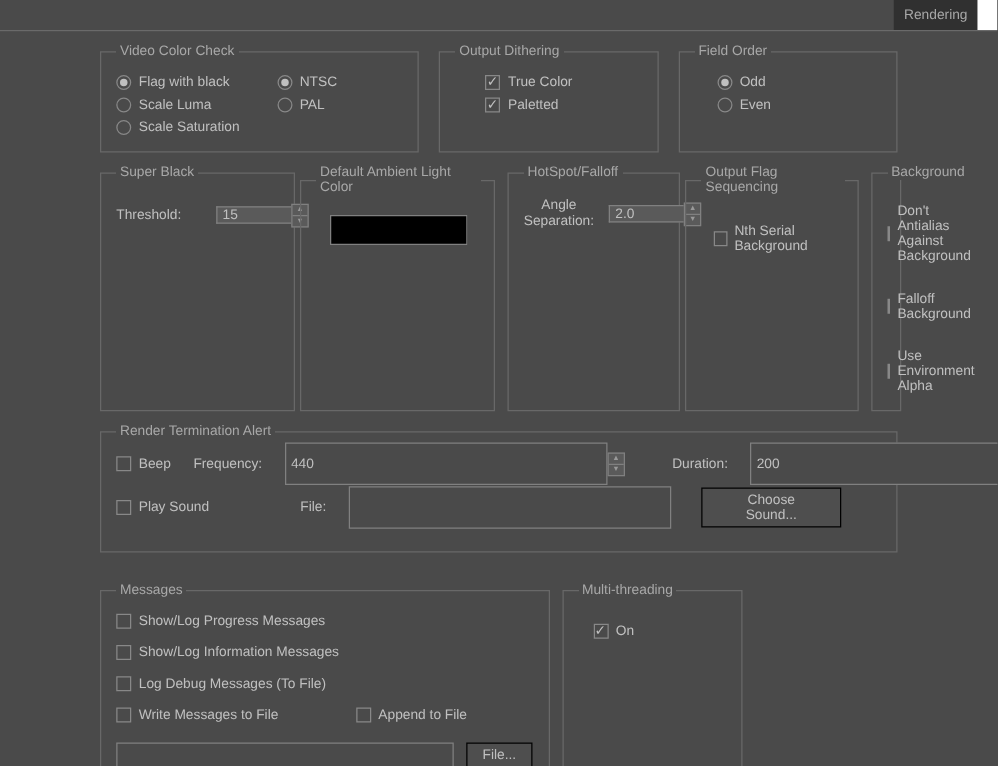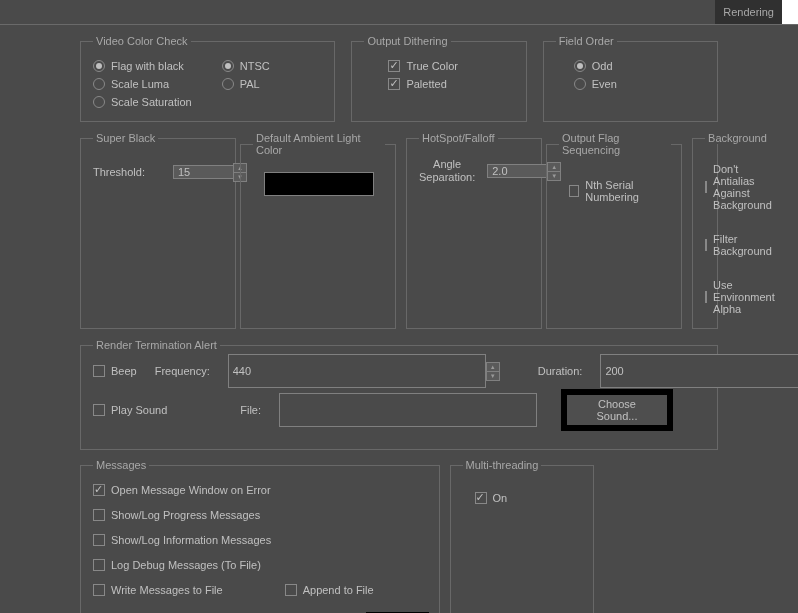--- a/index.html
+++ b/index.html
@@ -29,21 +29,21 @@
 .dither{flex:.85}
 .fo{flex:.85}
 .swatch{width:110px;height:24px;background:#000;border:1px solid #808080;margin:6px auto 4px}
 .sb{flex:1}
 .hf{flex:.95}
 .bg{flex:1}
 .dal{flex:1}
 .ofs{flex:.95}
 .rta-row{display:flex;align-items:center;gap:18px;margin-bottom:8px}
 .rta input[type=text]{background:#4a4a4a;border:1px solid #808080;width:258px;height:34px;color:#c0c0c0;padding:0 4px}
-button{background:#4e4e4e;border:6px solid #000000;color:#c0c0c0;padding:3px 18px;cursor:pointer}
+button{background:#4e4e4e;border:1px solid #000000;color:#c0c0c0;padding:3px 18px;cursor:pointer}
 .msg{flex:1.25}
 .msg input[type=text]{background:#4a4a4a;border:1px solid #808080;width:270px;height:20px;color:#c0c0c0;padding:0 4px}
 .gl,.mt{flex:1}
 .footer{display:flex;justify-content:flex-end;gap:16px;padding:12px 22px 10px}
 </style>
 </head>
 <body>
 
 <div class="tabs">
   <div class="tab active">Rendering</div>
@@ -145,46 +145,46 @@
                 <span>▼</span>
               </div>
         </div>
       </div>
     </fieldset>
     <fieldset class="ofs">
       <legend>Output Flag Sequencing</legend>
       <div style="padding:10px 0 10px 10px">
         <label>
               <input type="checkbox" style="">
-              <span>Nth Serial Numbering</span>
+              <span>Nth Serial Background</span>
             </label>
       </div>
     </fieldset>
   </div>
 
   <fieldset class="bg">
     <legend>Background</legend>
     <div class="vcol" style="gap:16px;padding-top:6px">
       <label>
             <input type="checkbox" style="">
             <span style="max-width:140px">Don't Antialias Against Background</span>
           </label>
       <label>
             <input type="checkbox" style="">
-            <span>Filter Background</span>
+            <span>Falloff Background</span>
           </label>
       <label>
             <input type="checkbox" style="">
             <span>Use Environment Alpha</span>
           </label>
     </div>
   </fieldset>
 </div>
 
-<fieldset class="rta" style="margin-bottom:9px">
+<fieldset class="rta" style="margin-bottom:24px">
   <legend>Render Termination Alert</legend>
   <div class="rta-row">
     <label style="width:90px">
           <input type="checkbox" style="">
           <span>Beep</span>
         </label>
     <span style="width:60px;text-align:right">Frequency:</span>
     <div class="spin">
       <input type="text" value="440" style="">
       <div class="btns">
@@ -208,24 +208,20 @@
     <input type="text" value="" style="">
     <button style="margin-left:6px;width:112px">Choose Sound...</button>
   </div>
 </fieldset>
 
 <div class="row5">
   <fieldset class="msg">
     <legend>Messages</legend>
     <div class="vcol" style="gap:7px">
       <label>
-            <input type="checkbox" checked="" style="">
-            <span>Open Message Window on Error</span>
-          </label>
-      <label>
             <input type="checkbox" style="">
             <span>Show/Log Progress Messages</span>
           </label>
       <label>
             <input type="checkbox" style="">
             <span>Show/Log Information Messages</span>
           </label>
       <label>
             <input type="checkbox" style="">
             <span>Log Debug Messages (To File)</span>

